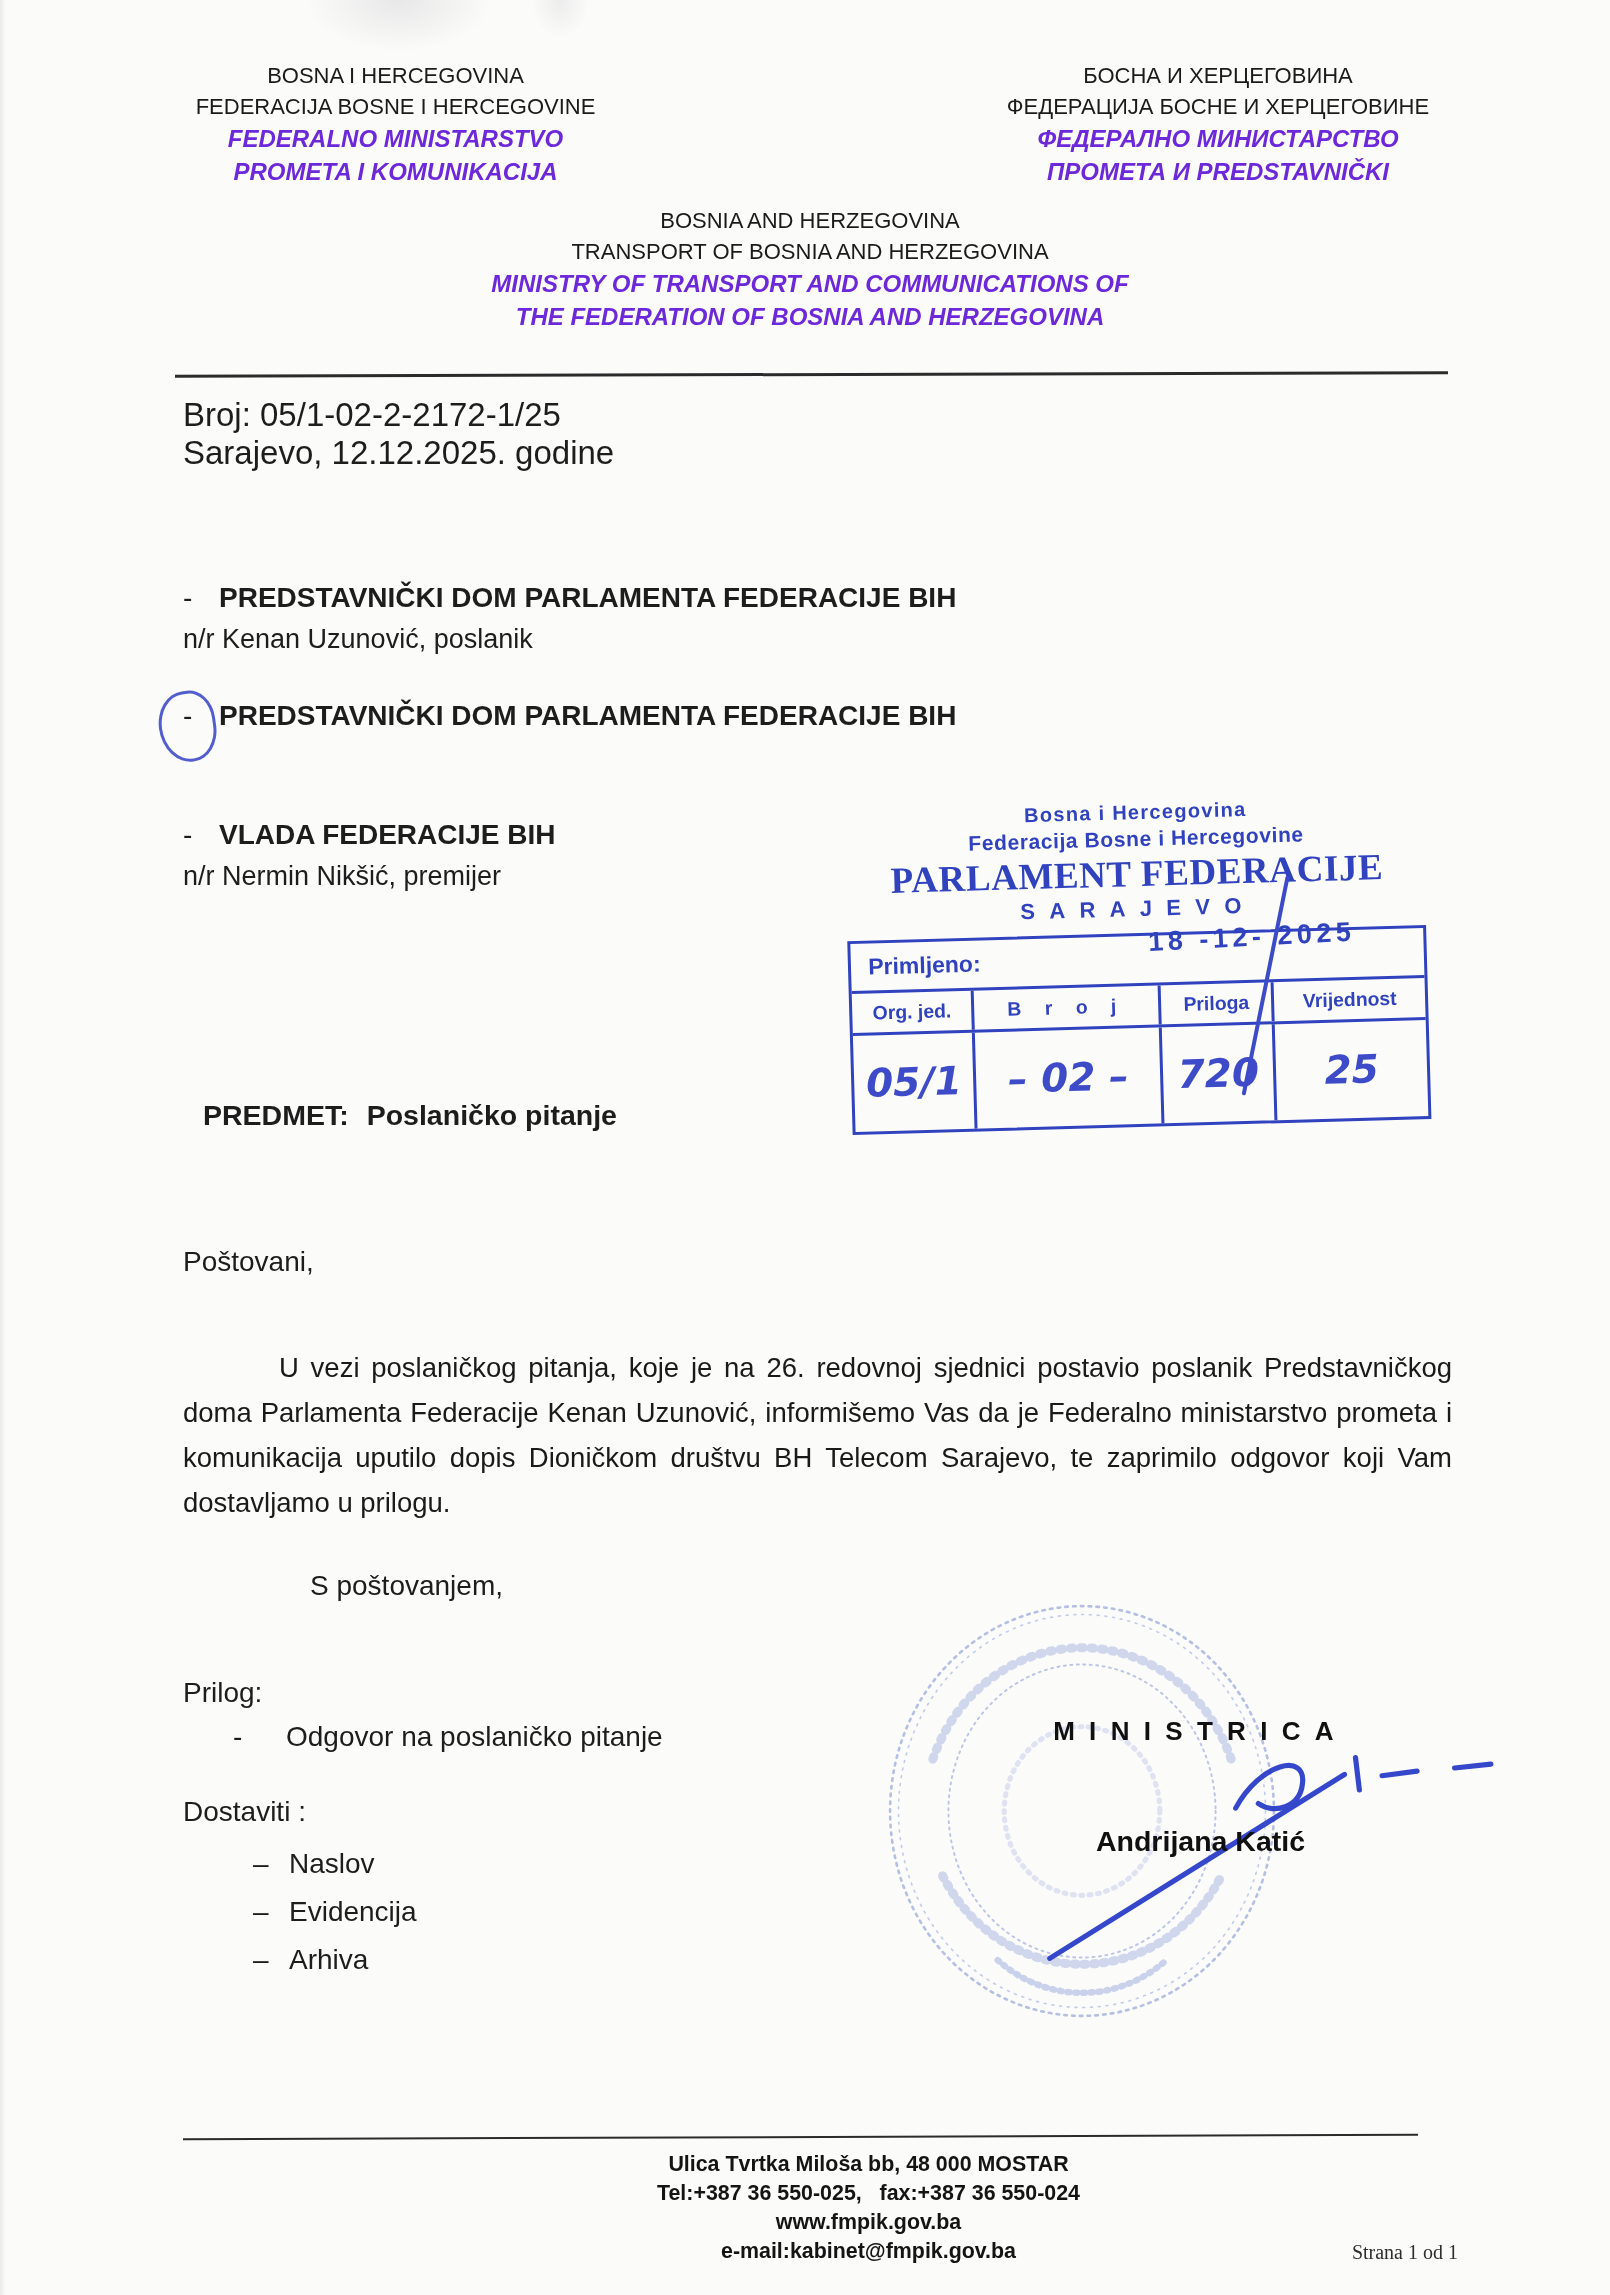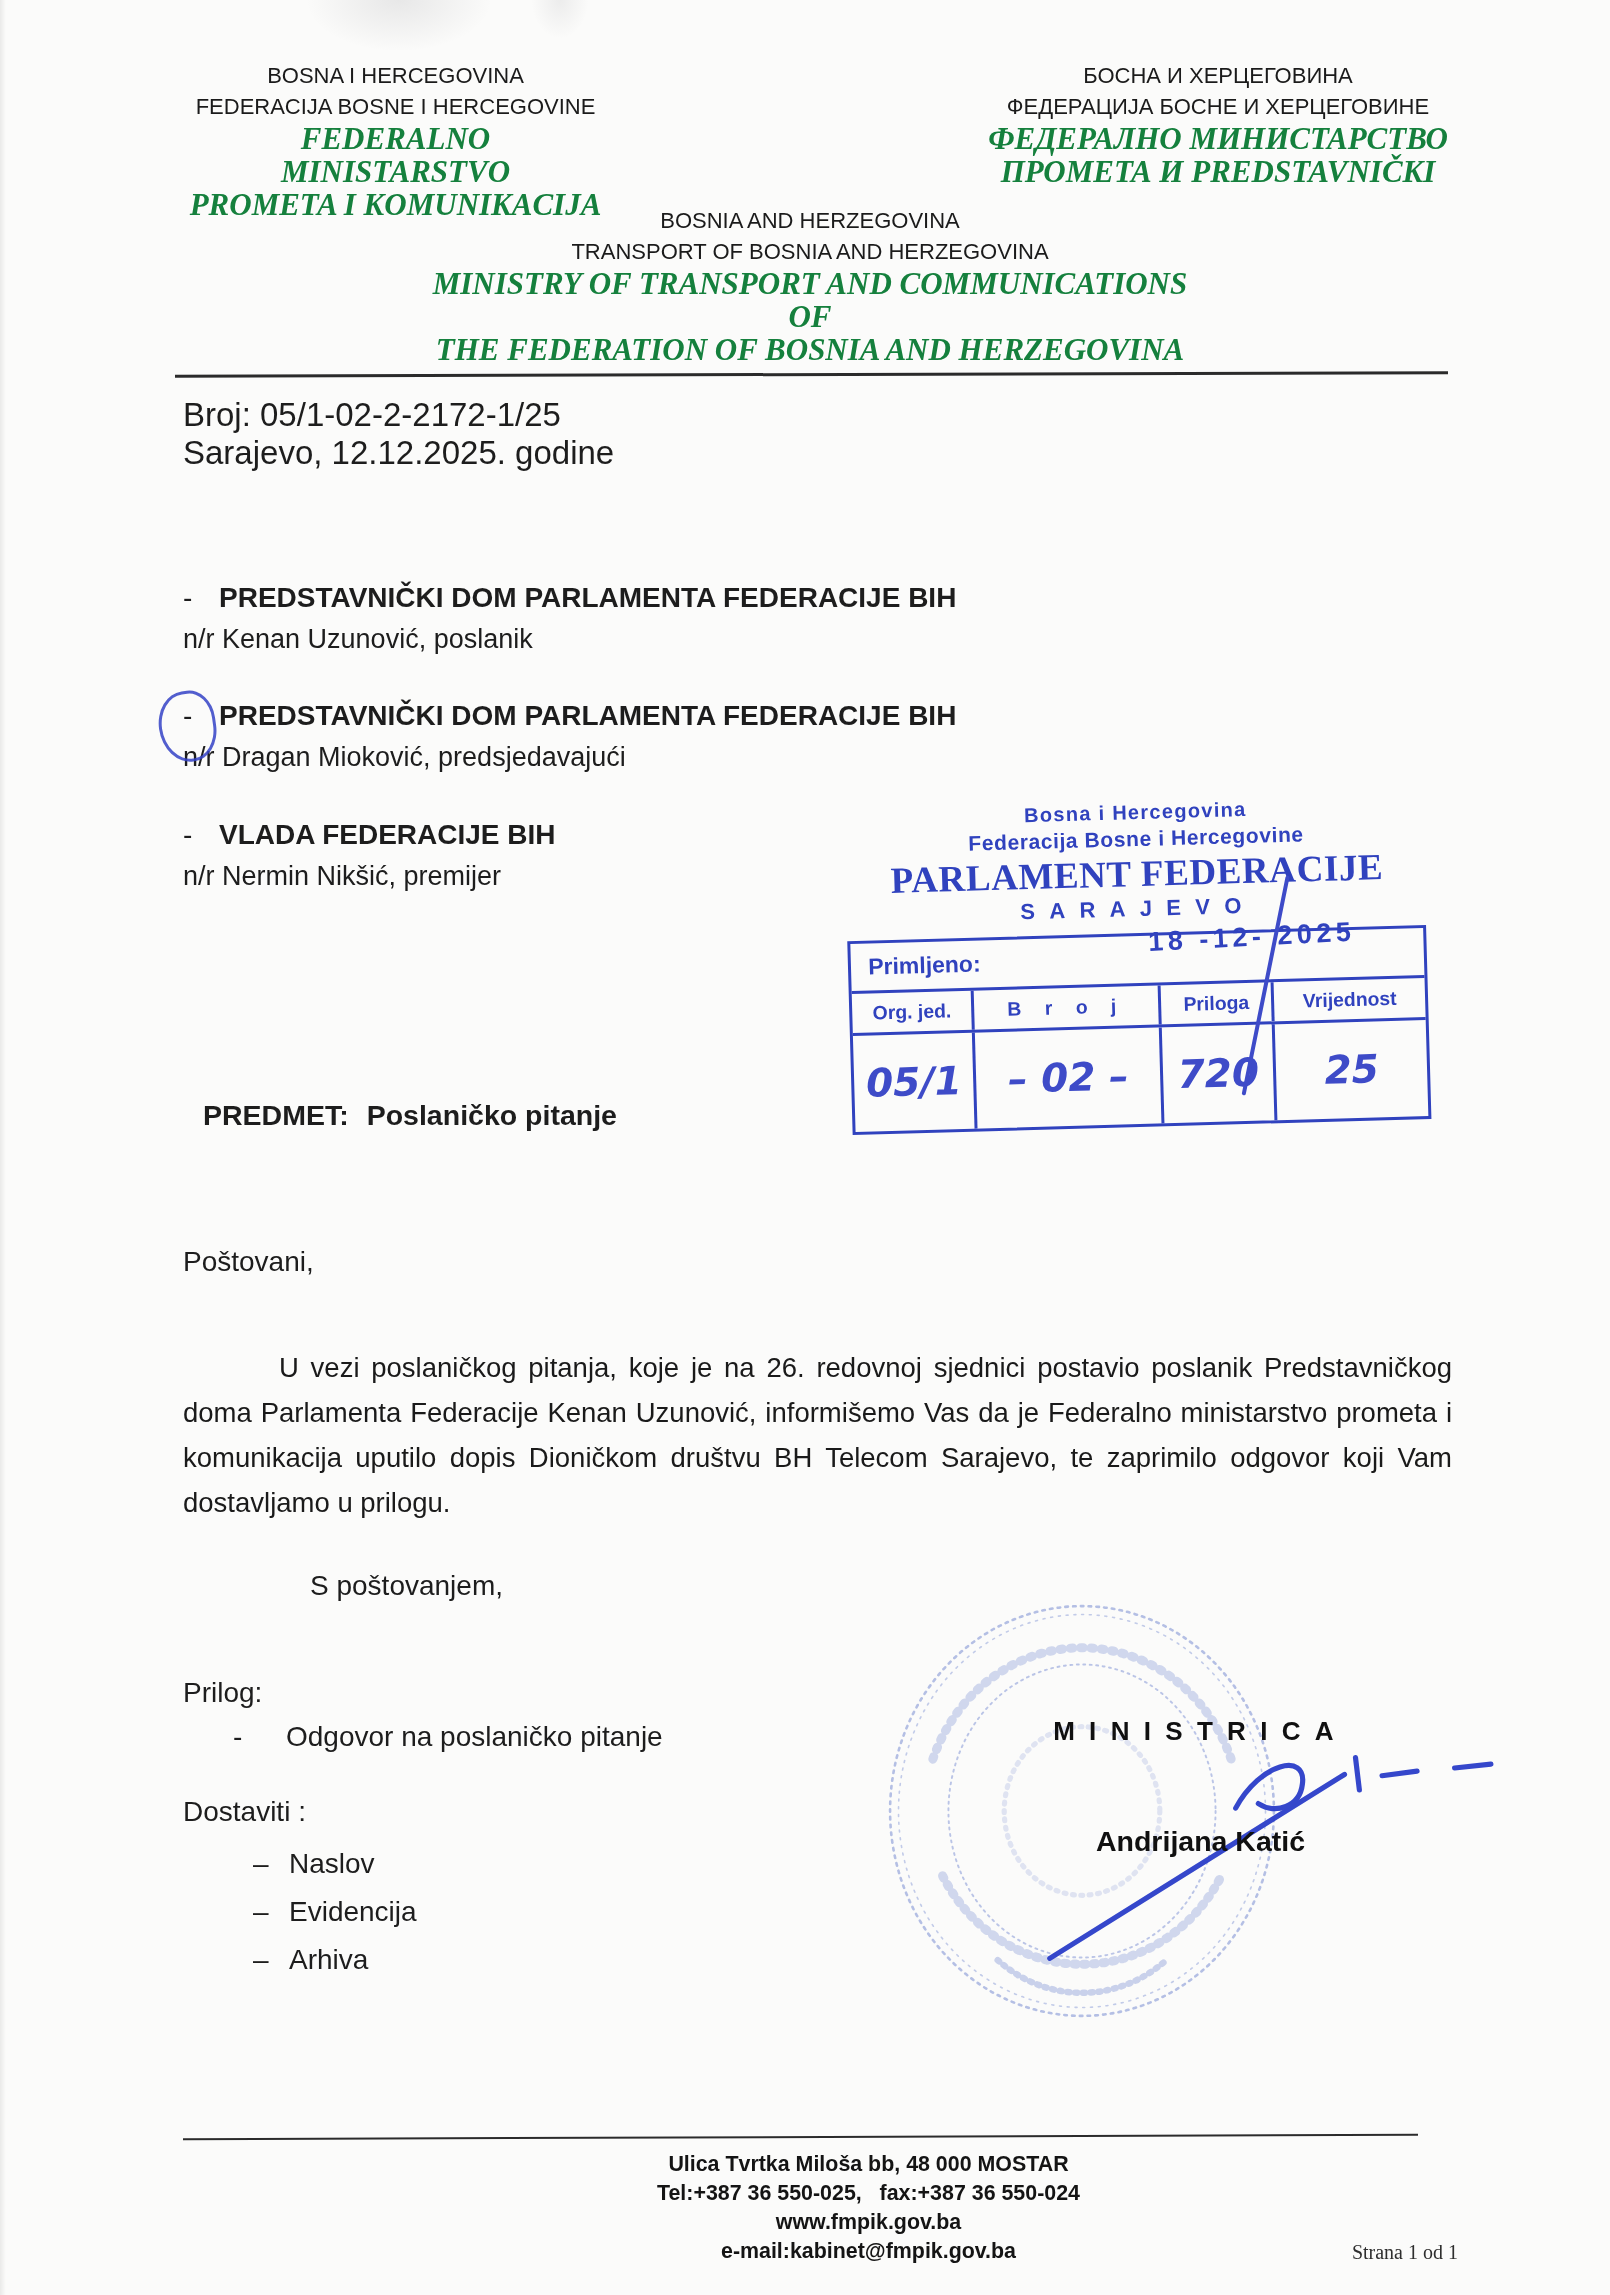--- a/index.html
+++ b/index.html
@@ -18,21 +18,21 @@
 
   
   .edge-strip{left:0;top:0;width:5.8px;height:2295px;background:linear-gradient(90deg,rgba(0,0,0,.07),rgba(0,0,0,0));}
   .smudge1{left:305px;top:0;width:188px;height:52px;background:radial-gradient(ellipse at 50% 0%,rgba(60,60,70,.10),rgba(0,0,0,0) 70%);}
   .smudge2{left:531px;top:0;width:58px;height:39px;background:radial-gradient(ellipse at 50% 0%,rgba(60,60,70,.08),rgba(0,0,0,0) 70%);}
 
   
   .hdr-left{left:188px;top:60px;width:415px;}
   .hdr-right{left:959px;top:60px;width:518px;}
   .hdr-small{font-size:22px;line-height:31px;color:#1b1b1b;}
-  .hdr-big{font-size:31px;line-height:33px;color:#15803d;font-family:Liberation Serif, serif;}
+  .hdr-big{font-size:24px;line-height:33px;color:#6d28d9;}
   .hdr-center{left:408px;top:205px;width:804px;}
 
   .rule{background:#2b2b2b;height:2.6px;}
   .rule-top{left:175px;top:373px;width:1273px;transform:rotate(-0.15deg);}
   .rule-bottom{left:183px;top:2136px;width:1235px;height:1.9px;transform:rotate(-0.2deg);}
 
   .meta-line{left:183px;font-size:33px;line-height:32px;}
 
   
   .rec-title{display:flex;font-size:28px;line-height:34px;}
@@ -152,21 +152,20 @@
     <span class="b">PREDSTAVNIČKI DOM PARLAMENTA FEDERACIJE BIH</span>
   </div>
   <div class="rec-attn">n/r Kenan Uzunović, poslanik</div>
 </div>
 
 <div class="abs rec" style="top:699px;">
   <div class="rec-title">
     <span class="rec-dash">-</span>
     <span class="b">PREDSTAVNIČKI DOM PARLAMENTA FEDERACIJE BIH</span>
   </div>
-  <div class="rec-attn">n/r Dragan Mioković, predsjedavajući</div>
 </div>
 <div class="abs pen-circle"></div>
 
 <div class="abs rec" style="top:818px;">
   <div class="rec-title">
     <span class="rec-dash">-</span>
     <span class="b">VLADA FEDERACIJE BIH</span>
   </div>
   <div class="rec-attn">n/r Nermin Nikšić, premijer</div>
 </div>

